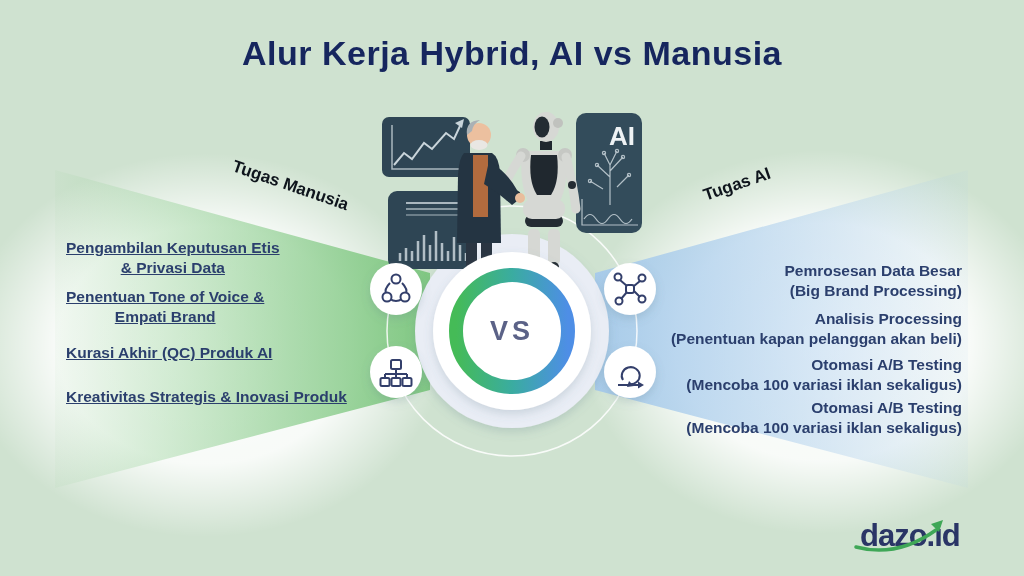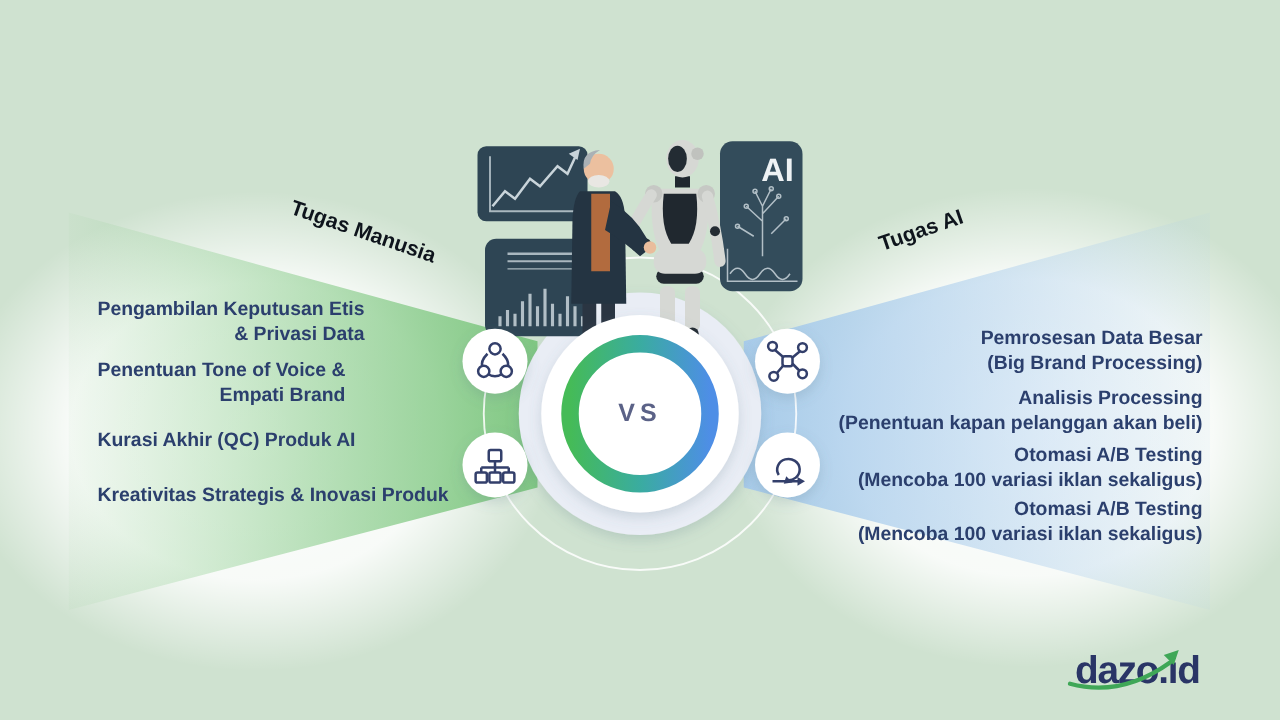--- a/index.html
+++ b/index.html
@@ -17,26 +17,26 @@
     font-size:17px;font-weight:800;color:#0e141c;white-space:nowrap;
     transform-origin:left center;
   }
   .task-label.left{left:233px;top:156px;transform:rotate(19deg);}
   .task-label.right{left:704px;top:186px;transform:rotate(-19deg);}
 
   .list-item{
     position:absolute;color:#2b3f6d;font-size:15.5px;font-weight:600;line-height:20px;
   }
   .list-item span{display:block;}
-  .left-list .list-item{left:78px;text-align:right;}
+  .left-list .list-item{left:66px;text-align:center;text-decoration:underline;}
   .right-list .list-item{right:62px;text-align:right;margin-top:28px;}
 
   .vs-text{
     left:452px;top:312px;width:120px;text-align:center;
-    font-size:20px;font-weight:600;color:#5b6287;letter-spacing:4px;line-height:38px;
+    font-size:27px;font-weight:600;color:#5b6287;letter-spacing:4px;line-height:38px;
   }
 
   .logo-wrap{left:852px;top:516px;width:130px;height:48px;}
   .logo-text{
     position:absolute;left:8px;top:2px;font-size:31px;font-weight:800;
     color:#2a3566;letter-spacing:-1px;
   }
   .logo-arrow{position:absolute;left:0;top:0;pointer-events:none;}
 </style>
 </head>
@@ -211,20 +211,21 @@
       <circle cx="630" cy="372" r="26" fill="#ffffff" filter="url(#softsh)"></circle>
       <g stroke="#333f6b" stroke-width="2" fill="none">
         <path d="M623 380 a9 8.5 0 1 1 6 4"></path>
         <path d="M629 381 l-2 6 7 -1 z" fill="#333f6b" stroke="none"></path>
         <path d="M618 385 H640"></path>
         <path d="M638 381.5 l6 3.5 -6 3.5 z" fill="#333f6b" stroke="none"></path>
       </g>
     </g>
   </svg>
 
+  <div class="abs page-title">Alur Kerja Hybrid, AI vs Manusia</div>
 
   <div class="abs task-label left">Tugas Manusia</div>
   <div class="abs task-label right">Tugas AI</div>
 
   <div class="left-list">
     <div class="list-item" style="top:238px">
       <span>Pengambilan Keputusan Etis</span>
       <span>&amp; Privasi Data</span>
     </div>
     <div class="list-item" style="top:287px">

